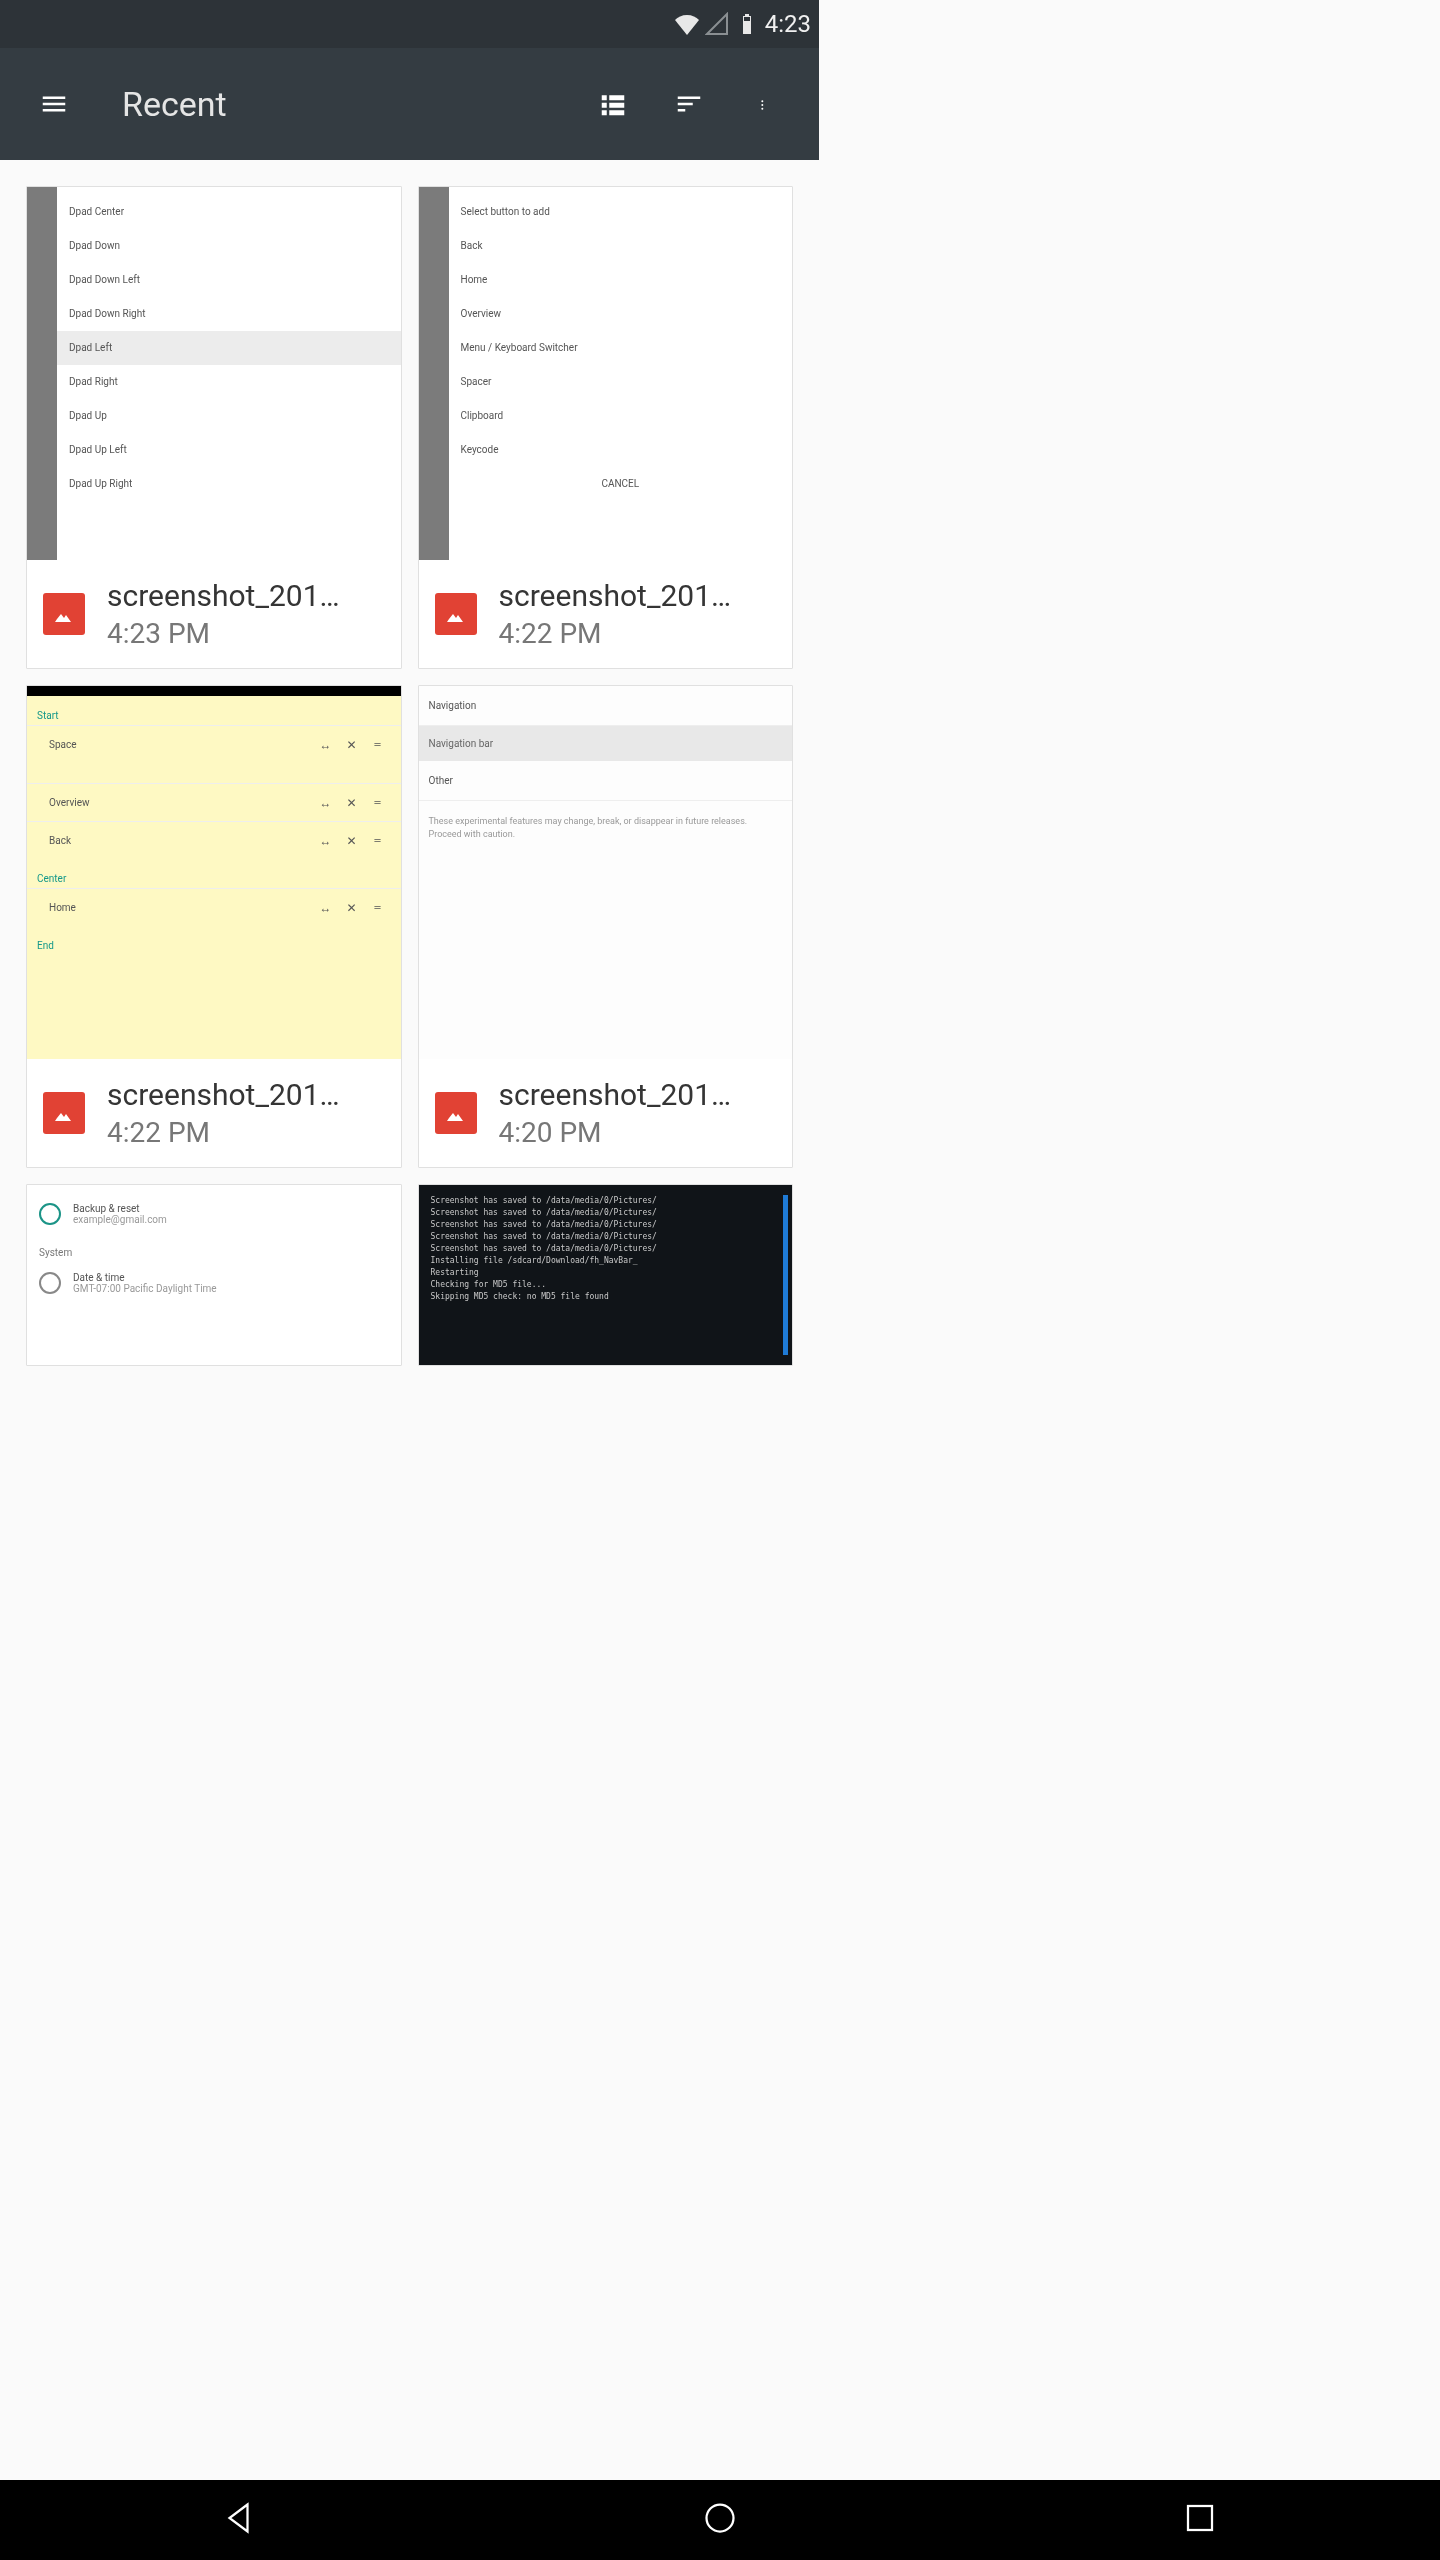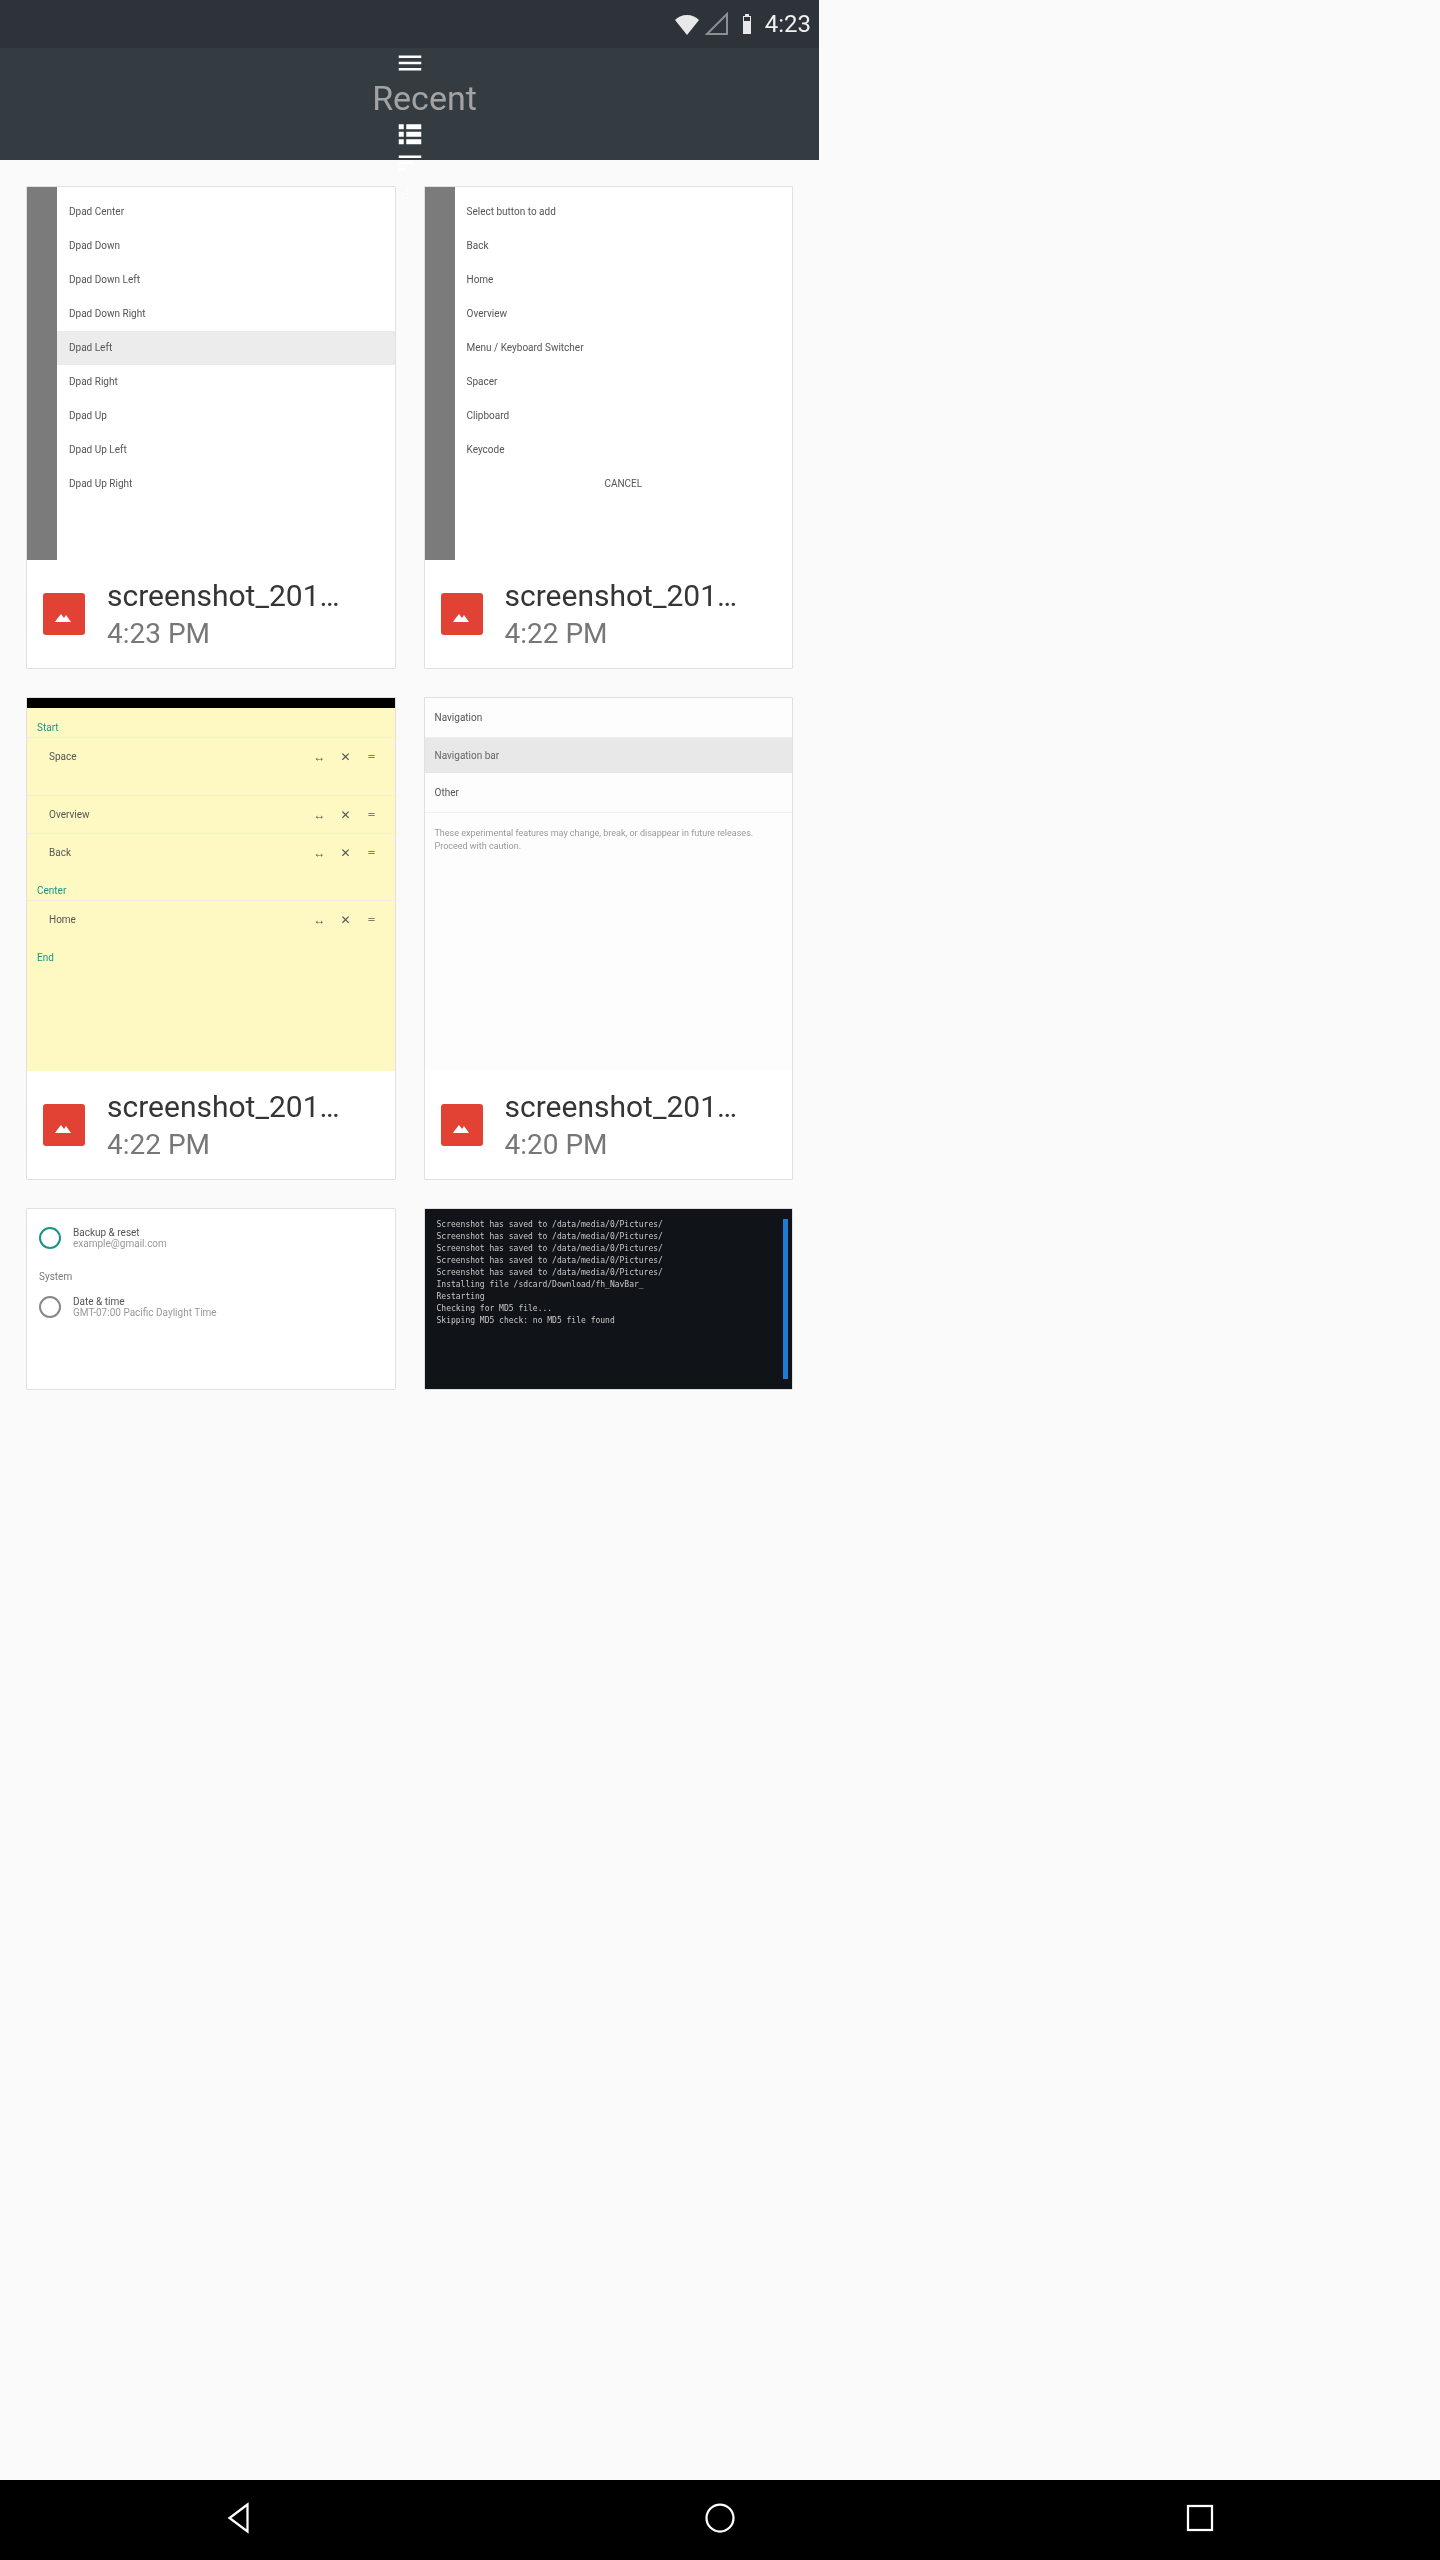--- a/index.html
+++ b/index.html
@@ -21,30 +21,29 @@
   font-size: 24px;
   gap: 6px;
 }
 .status-bar svg { width: 24px; height: 24px; }
 .action-bar {
   height: 112px;
   background: #343c42;
   display: flex;
   align-items: center;
   padding: 0 16px;
-  color: #a3a3a3;
-  flex-direction: column;
+  color: #e5e5e5;
 }
 .action-bar .title { font-size: 34px; margin-left: 30px; flex: 1; }
 .action-bar .icon-btn { width: 48px; height: 48px; display: flex; align-items: center; justify-content: center; margin: 0 14px;}
 .grid {
   padding: 26px;
   display: grid;
   grid-template-columns: 1fr 1fr;
-  gap: 28px;
+  gap: 16px;
 }
 .card {
   background: #fff;
   border: 1px solid #e0e0e0;
   border-radius: 1px;
   overflow: hidden;
   display: flex;
   flex-direction: column;
 }
 .card .thumb {

